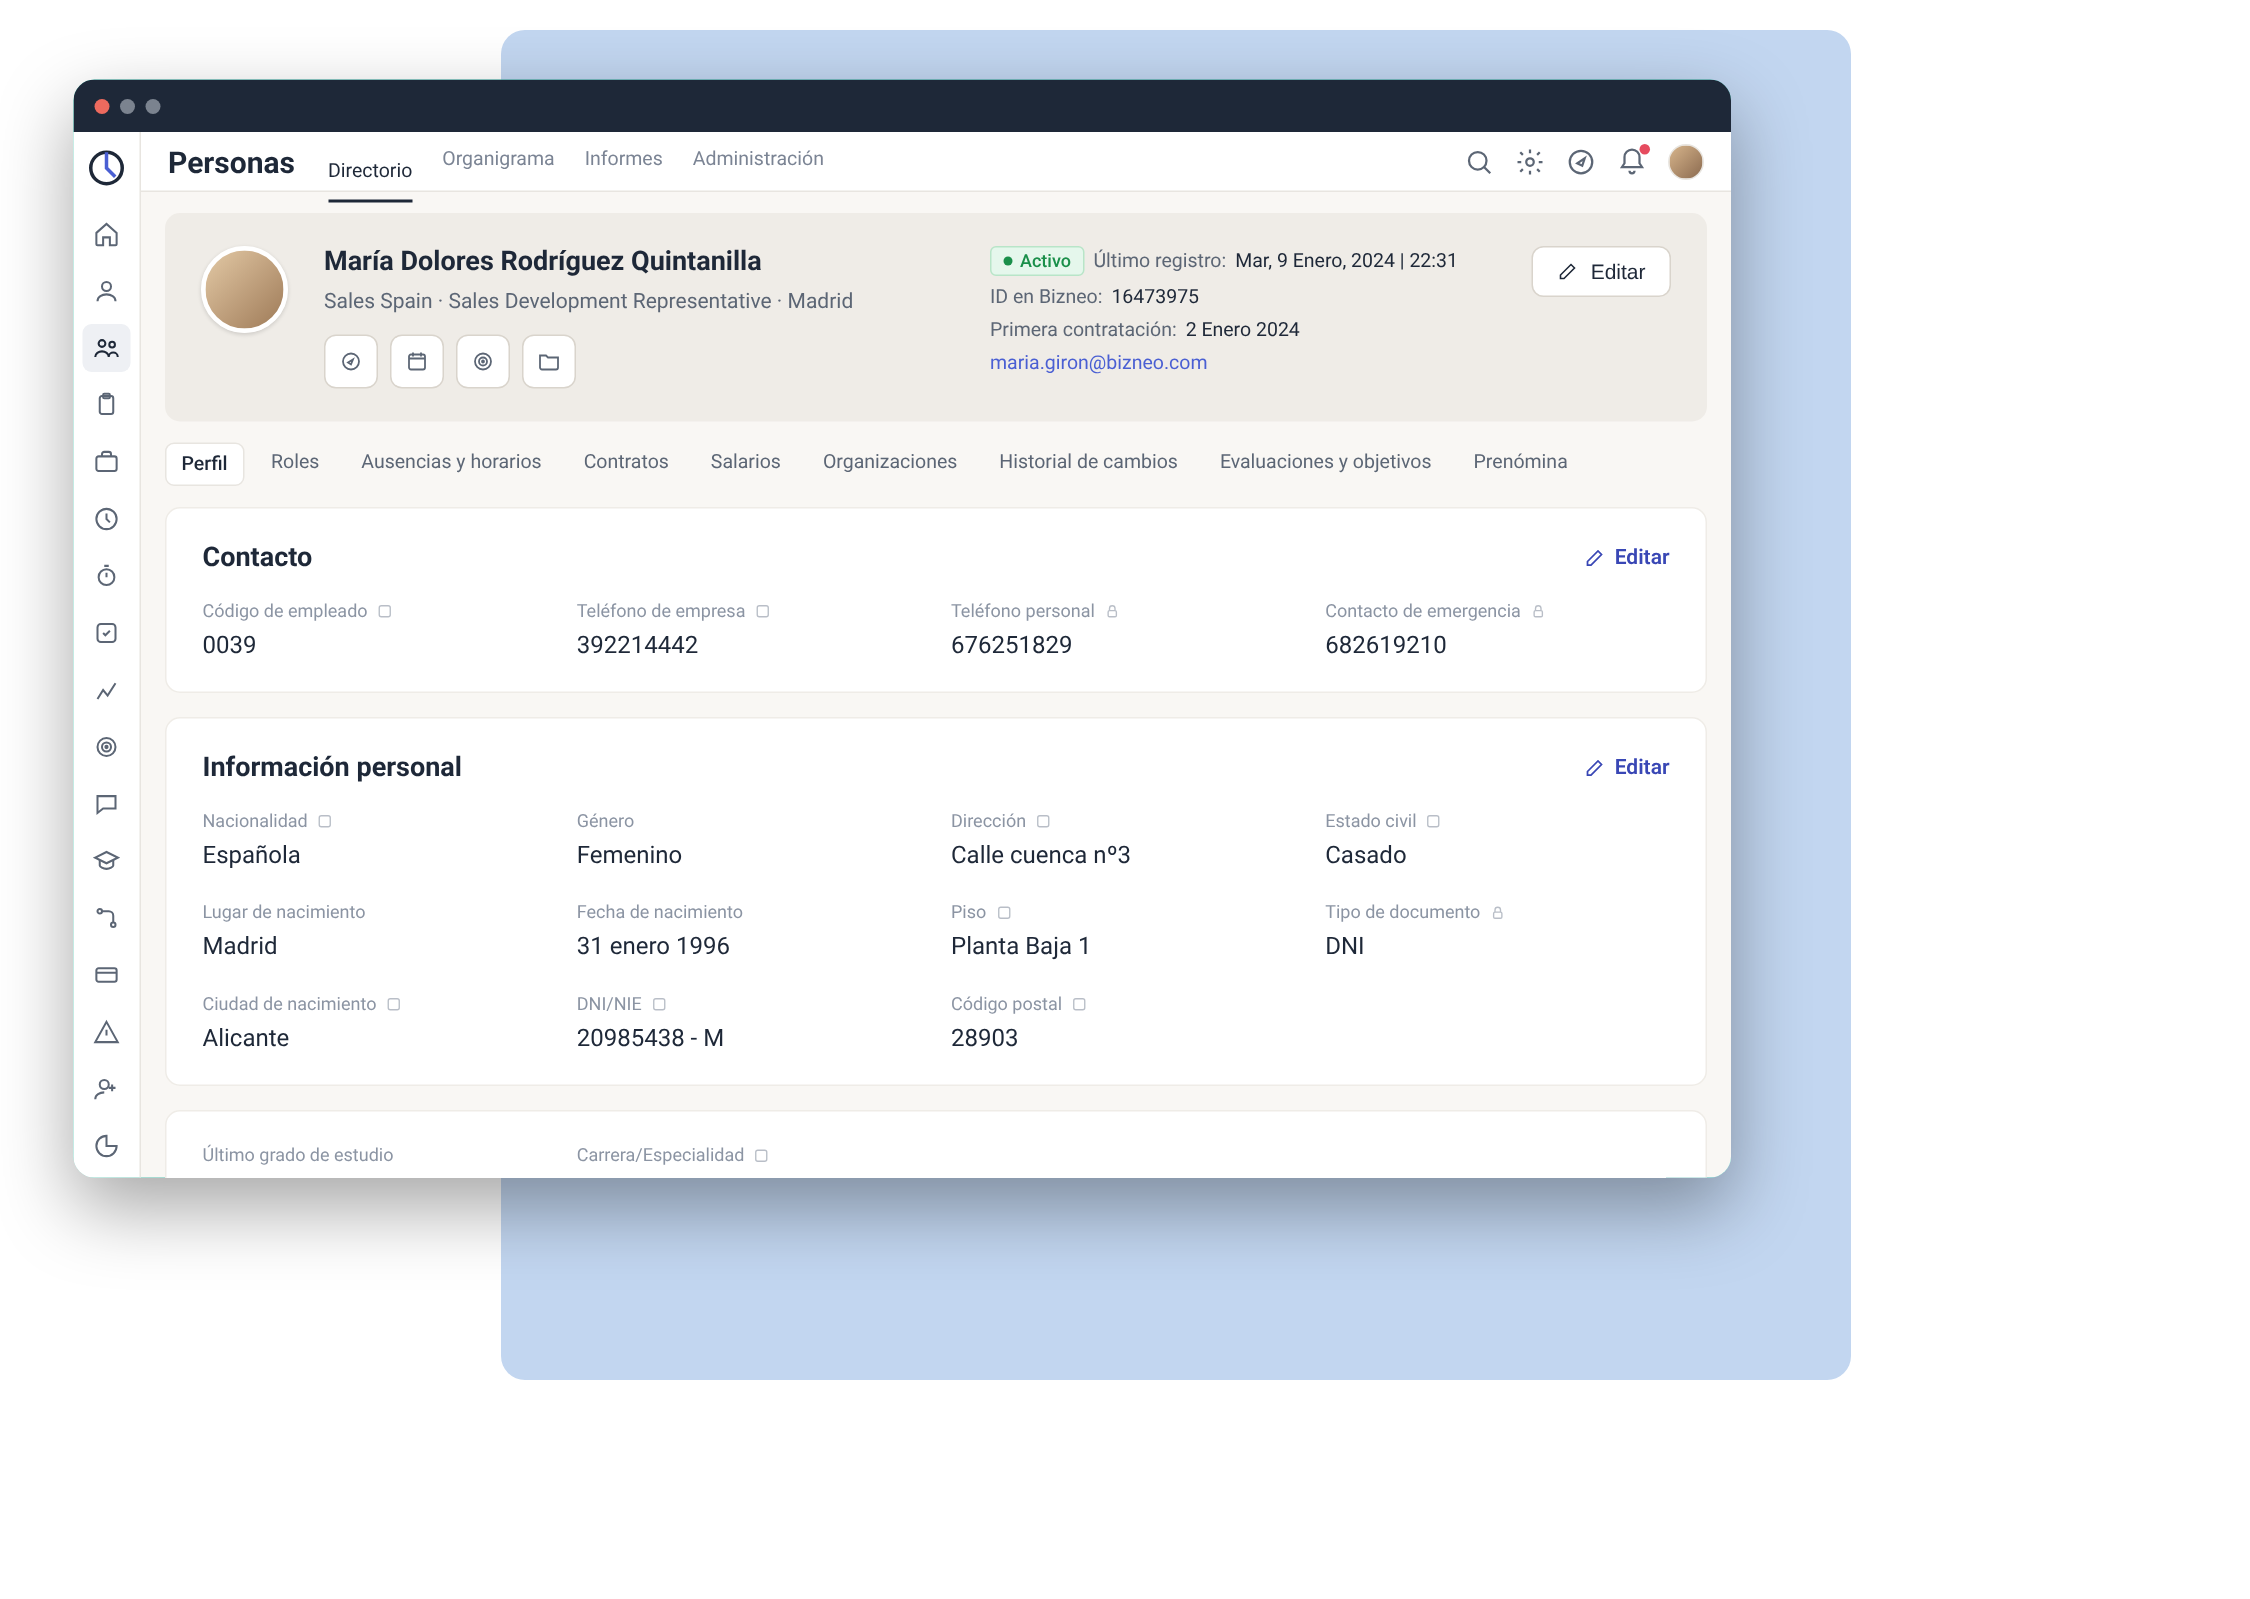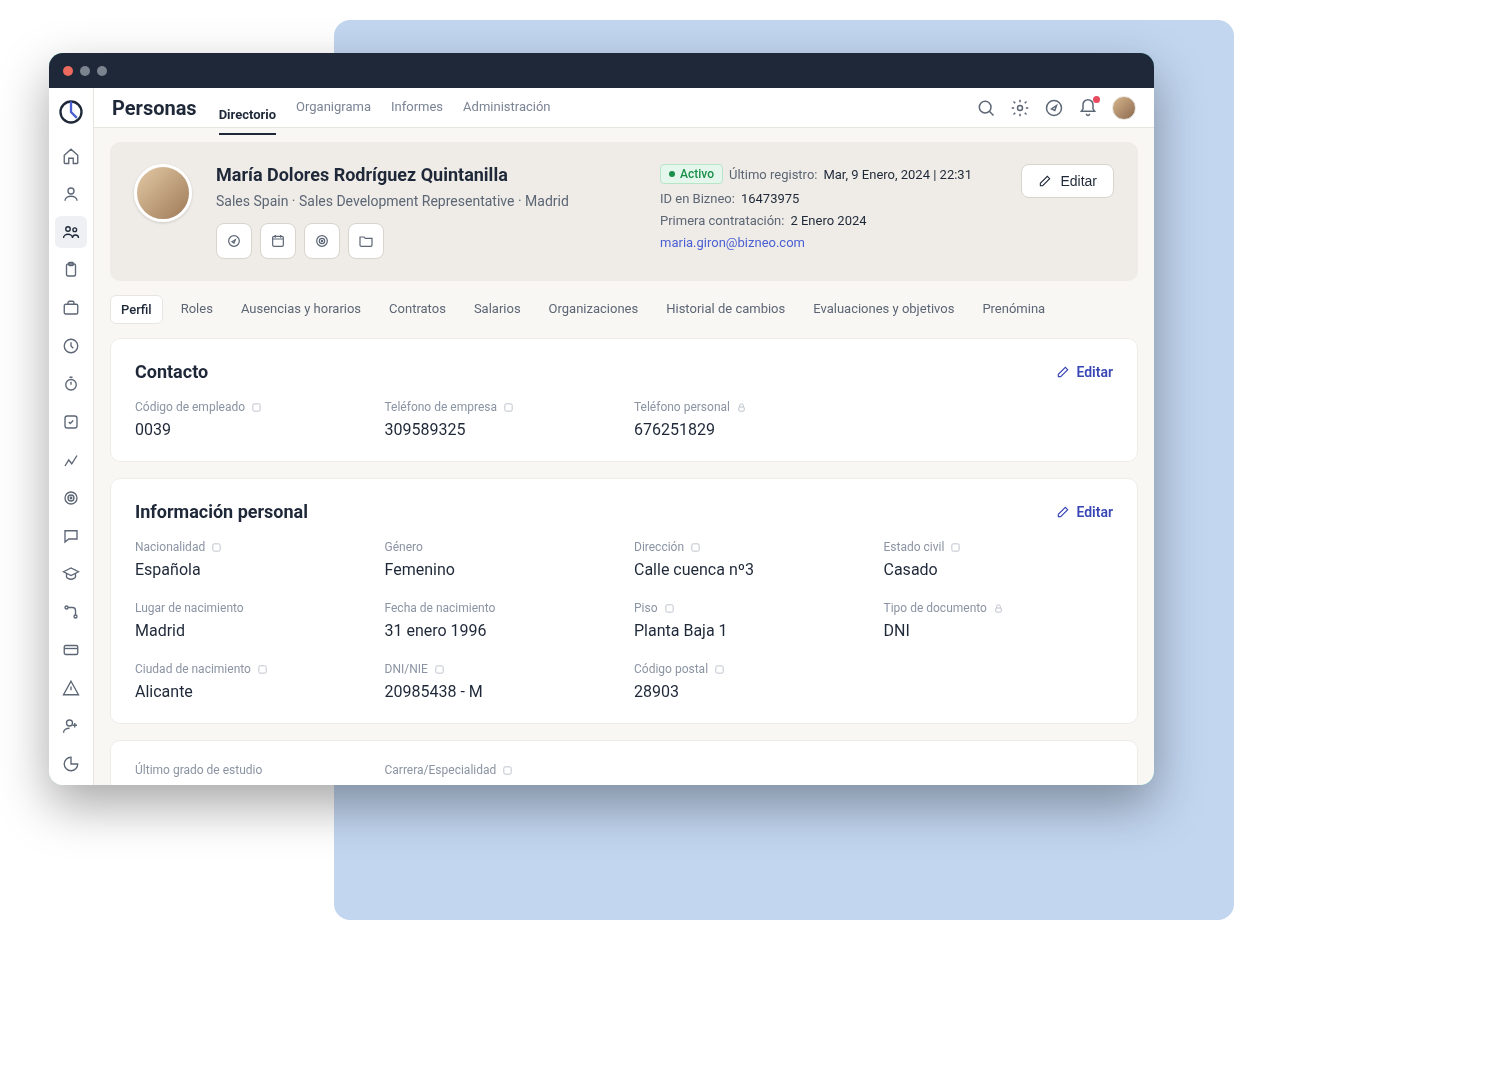--- a/index.html
+++ b/index.html
@@ -95,21 +95,21 @@
   .topbar-tabs { display: flex; gap: 20px; height: 100%; align-items: center; }
   .top-tab {
     font-size: 13px;
     color: #7b8494;
     cursor: pointer;
     height: 100%;
     display: flex;
     align-items: center;
     border-bottom: 2px solid transparent;
   }
-  .top-tab.active { color: #1e2838; border-bottom-color: #1e2838; font-weight:700;margin-top:16px; }
+  .top-tab.active { color: #1e2838; border-bottom-color: #1e2838; font-weight:400;margin-top:16px; }
   .topbar-right { margin-left: auto; display: flex; align-items: center; gap: 14px; color:#5c6675; }
   .topbar-right .icon-btn { width:20px; height:20px; cursor:pointer; position:relative; }
   .topbar-right svg { width:20px; height:20px; }
   .notif-dot { position:absolute; top:-2px; right:-2px; width:7px; height:7px; background:#e64b5f; border-radius:50%; }
   .avatar-small {
     width: 24px; height: 24px; border-radius: 50%;
     background: linear-gradient(135deg,#d7b58c,#8b6a4f);
     border: 1px solid #e8e5e0;
   }
   .content {
@@ -428,31 +428,41 @@
                 </div>
               <div class="field-value">0039</div>
             </div>
             <div class="field">
               <div class="field-label">
                   <span>Teléfono de empresa</span>
                   <svg viewBox="0 0 24 24" fill="none" stroke="currentColor" stroke-width="2">
                     <rect x="4" y="4" width="16" height="16" rx="3"></rect>
                   </svg>
                 </div>
-              <div class="field-value">309589325</div>
+              <div class="field-value">392214442</div>
             </div>
             <div class="field">
               <div class="field-label">
                   <span>Teléfono personal</span>
                   <svg viewBox="0 0 24 24" fill="none" stroke="currentColor" stroke-width="2">
                     <rect x="6" y="11" width="12" height="9" rx="2"></rect>
                     <path d="M8 11V8a4 4 0 018 0v3"></path>
                   </svg>
                 </div>
               <div class="field-value">676251829</div>
+            </div>
+            <div class="field">
+              <div class="field-label">
+                  <span>Contacto de emergencia</span>
+                  <svg viewBox="0 0 24 24" fill="none" stroke="currentColor" stroke-width="2">
+                    <rect x="6" y="11" width="12" height="9" rx="2"></rect>
+                    <path d="M8 11V8a4 4 0 018 0v3"></path>
+                  </svg>
+                </div>
+              <div class="field-value">682619210</div>
             </div>
           </div>
         </div>
 
         <div class="card">
           <div class="card-head">
             <div class="card-title">Información personal</div>
             <div class="btn-edit-link">
               <svg viewBox="0 0 24 24" fill="none" stroke="currentColor" stroke-width="2">
                   <path d="M4 20h4L20 8l-4-4L4 16z"></path>

